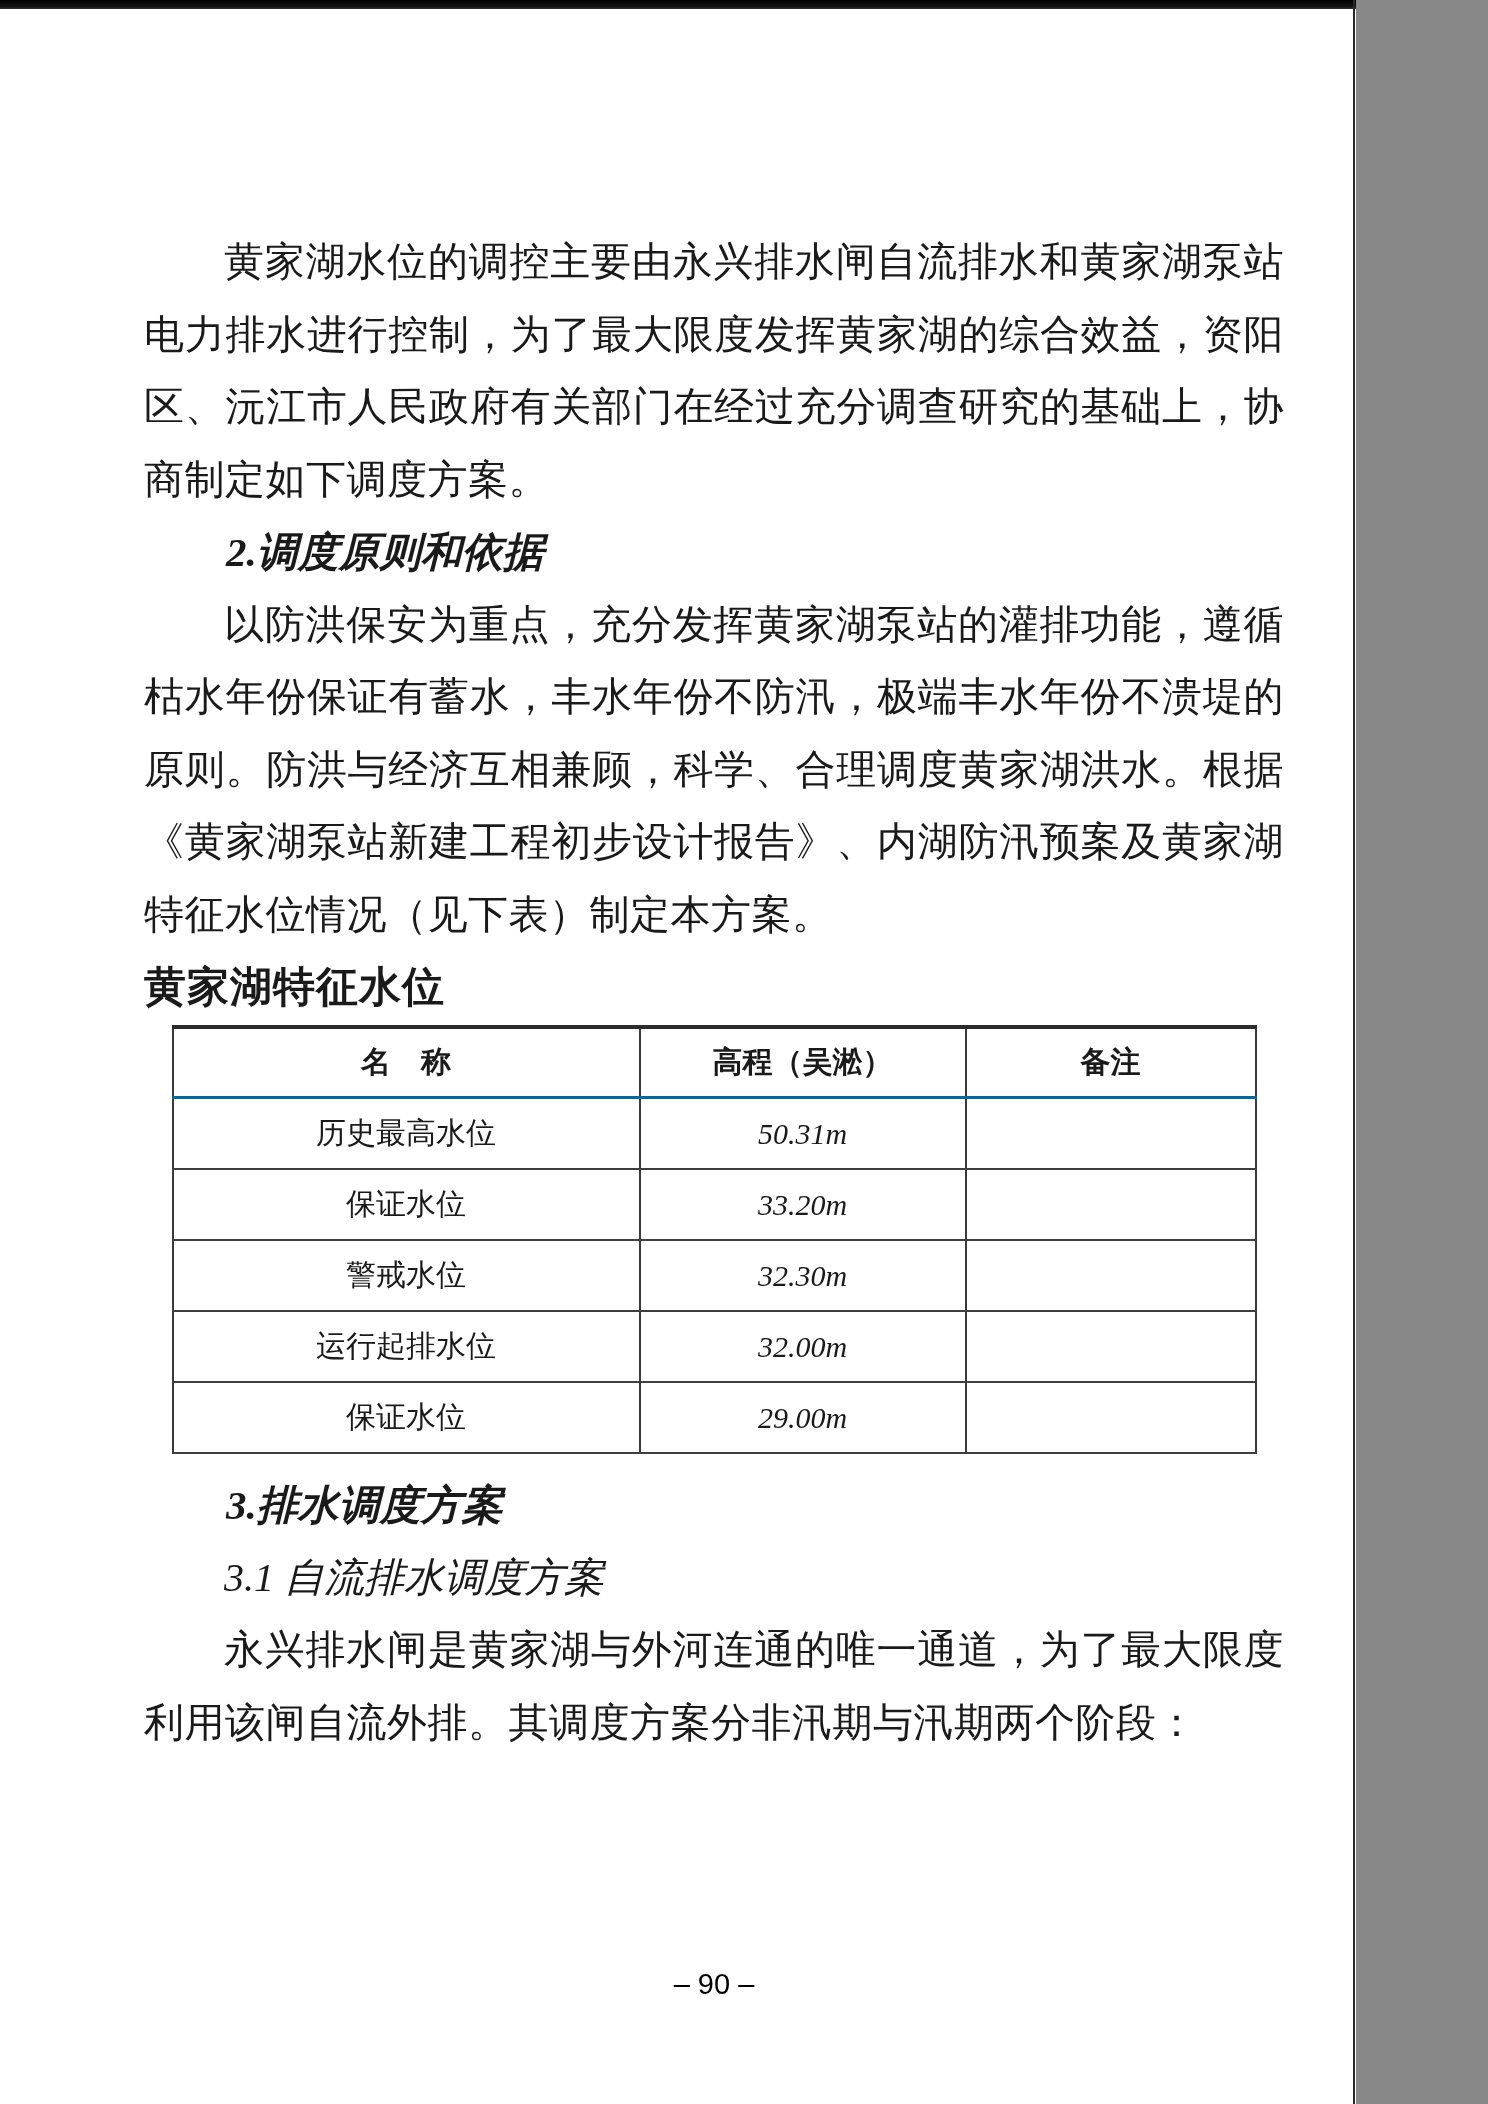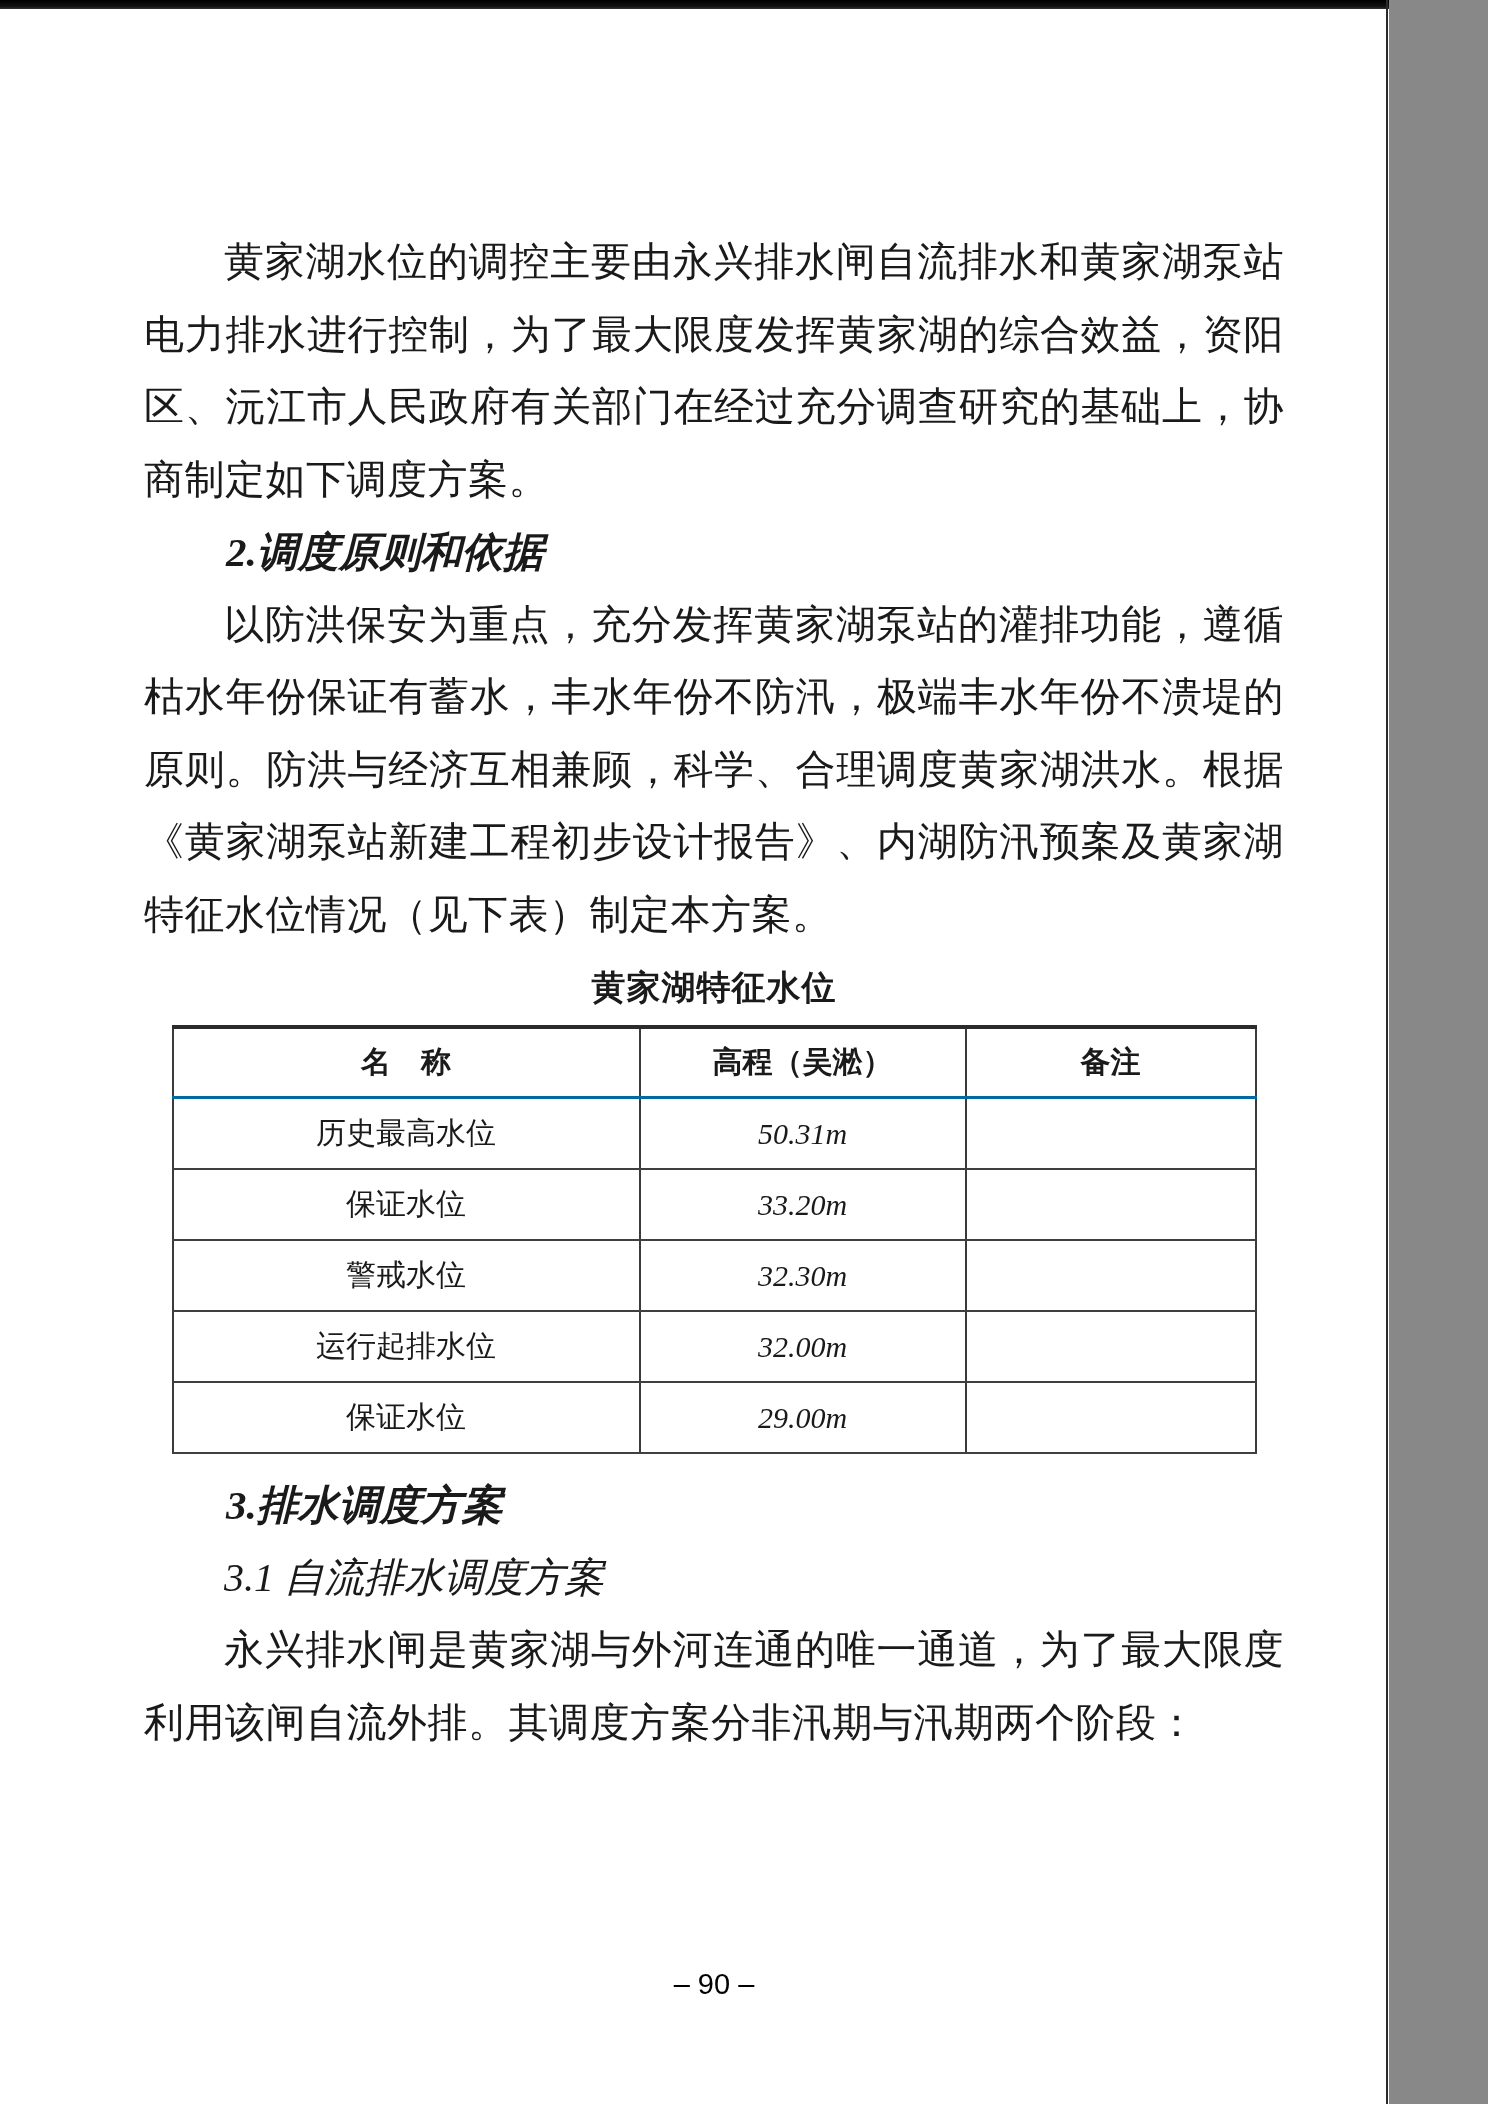--- a/index.html
+++ b/index.html
@@ -4,21 +4,20 @@
 <style>
   html, body { margin: 0; padding: 0; background: #888; }
   .page {
     position: relative;
     width: 1356px;
     height: 2104px;
     background: #ffffff;
     overflow: hidden;
     font-family: "Liberation Serif", serif;
     color: #1a1a1a;
-    padding-left: 33px;
   }
   
   .scan-top-bar {
     position: absolute; top: 0; left: 0; width: 100%; height: 9px;
     background: linear-gradient(to bottom, #000 0%, #111 70%, #333 100%);
   }
   .scan-right-line {
     position: absolute; top: 0; right: 1px; width: 2px; height: 100%;
     background: #2a2a2a;
   }
@@ -46,24 +45,24 @@
   .sub-heading {
     margin: 0;
     font-size: 40px;
     line-height: 72.5px;
     font-style: italic;
     font-weight: normal;
     text-indent: 2em;
   }
   .table-title {
     margin: 0;
-    font-size: 34px;
+    font-size: 42px;
     line-height: 72px;
     font-weight: bold;
-    text-align: center;
+    text-align: left;
     font-family: "Liberation Sans", sans-serif;
     letter-spacing: 1px;
   }
   table.water-table {
     width: 1083px;
     margin: 2px auto 0 auto;
     border-collapse: collapse;
     table-layout: fixed;
   }
   table.water-table col.c1 { width: 467px; }

